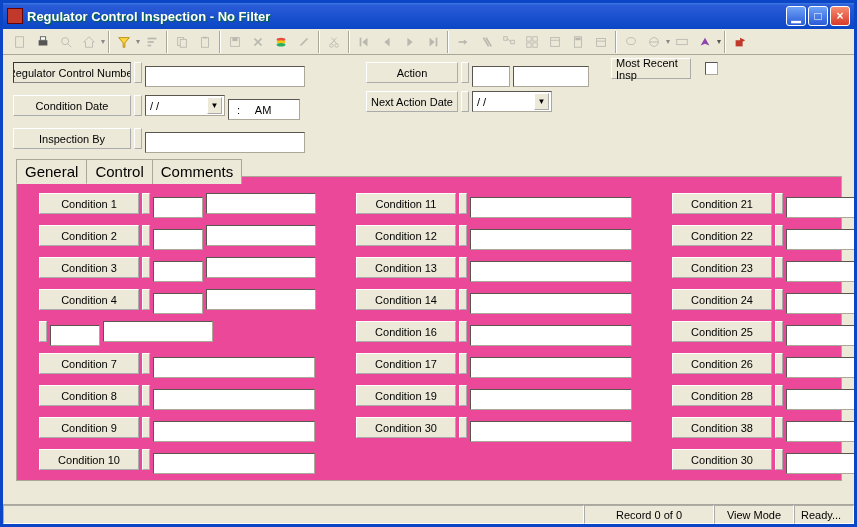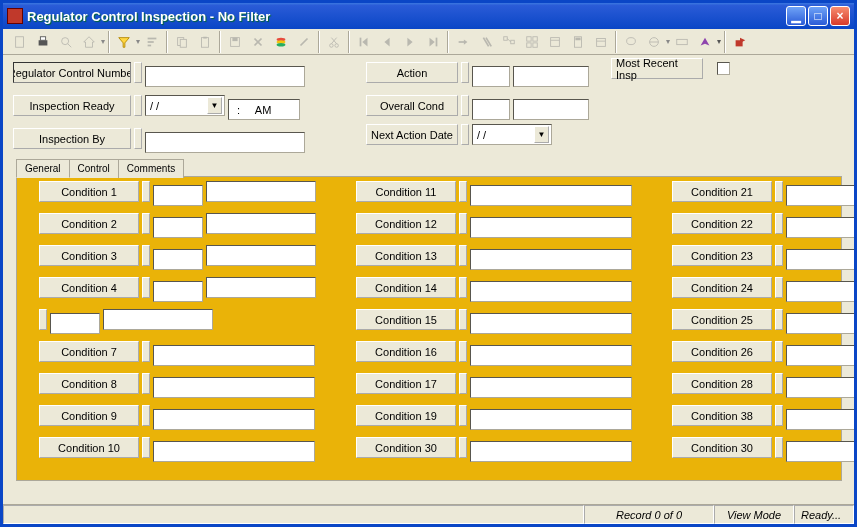--- a/index.html
+++ b/index.html
@@ -14,44 +14,44 @@
   .winbtn.close { background:linear-gradient(to bottom,#f78d6f,#d73a2a); color:#fff;}
   .toolbar { height:26px; background:#ECE9D8; border-bottom:1px solid #ACA899; display:flex; align-items:center; padding:0 6px; gap:1px;}
   .tbtn { width:22px; height:22px; border:1px solid #ECE9D8; display:flex; align-items:center; justify-content:center; }
   .tbtn.disabled { opacity:0.5;}
   .tsep { width:6px; height:22px; border-left:1px solid #ACA899; border-right:1px solid #fff; margin:0 2px; width:2px;}
   .tbtn svg { width:14px;height:14px; }
   .body { position:absolute; top:55px; left:8px; right:8px; bottom:22px; background:#ECE9D8;}
   .labelbtn { border:1px outset #fff; background:#ECE9D8; height:21px; display:inline-flex; align-items:center; justify-content:center; padding:0 4px; font-size:11px;}
   .labelbtn.w1 { width:118px; }
   .labelbtn.w2 { width:92px; }
-  .labelbtn.w3 { width:92px; }
+  .labelbtn.w3 { width:80px; }
   .labelbtn.cond { width:100px; }
   .grip { width:8px; height:21px; border:1px outset #fff; background:#ECE9D8; display:inline-block;}
   .tinput { height:21px; border:1px inset #ACA899; background:#fff; font-size:11px; padding:1px 2px;margin-top:8px;}
   .row { display:flex; align-items:center; gap:3px; margin-bottom:4px;}
   .cluster { position:absolute; }
   .combo { height:21px; border:1px inset #ACA899; background:#fff; display:inline-flex; align-items:center; padding:0 2px 0 4px; gap:4px;}
   .combo-btn { width:15px; height:17px; background:#ECE9D8; border:1px outset #fff; display:flex;align-items:center;justify-content:center; font-size:8px;}
   .chk { width:13px;height:13px;border:1px inset #ACA899;background:#fff;display:inline-block;}
 
   .tabstrip { position:absolute; top:100px; left:5px; display:flex; z-index:2;}
-  .tab { border:1px solid #ACA899; border-bottom:none; background:#ECE9D8; padding:3px 8px 3px 8px; font-size:10px; position:relative; top:1px; margin-right:-1px;}
+  .tab { border:1px solid #ACA899; border-bottom:none; background:#ECE9D8; padding:3px 8px 3px 8px; font-size:15px; position:relative; top:1px; margin-right:-1px;}
   .tab.active { background:#ECE9D8; border-bottom:1px solid #ECE9D8; z-index:3;}
-  .tabpanel { position:absolute; top:118px; left:5px; right:4px; height:305px; border:1px solid #ACA899; background:#eab308; }
+  .tabpanel { position:absolute; top:118px; left:5px; right:4px; height:305px; border:1px solid #ACA899; background:#ec4899; padding-top:12px;}
 
   .conds { display:flex; gap:40px; padding-left:22px;}
   .condcol { display:flex; flex-direction:column; gap:3px;}
   .condrow { display:flex; align-items:center; gap:3px;}
   .condrow .tinput { width:162px; }
   .condrow.short .tinput { width:50px; }
   .condrow .tinput2 { width:110px; height:21px; border:1px inset #ACA899; background:#fff;}
   .condrow.c3 .tinput { width:70px; }
 
-  .statusbar { position:absolute; left:0; right:0; bottom:0; height:20px; background:#ECE9D8; border-top:1px solid #ACA899; display:flex; align-items:stretch; font-size:11px;font-style:italic;}
+  .statusbar { position:absolute; left:0; right:0; bottom:0; height:20px; background:#ECE9D8; border-top:1px solid #ACA899; display:flex; align-items:stretch; font-size:11px;}
   .statcell { border:1px inset #fff; padding:1px 6px; display:flex; align-items:center;}
   .statcell.stretch { flex:1; }
 </style>
 </head>
 <body>
 
 <div class="window">
   <div class="titlebar">
     <span class="icon"></span>
     <span class="title">Regulator Control Inspection - No Filter</span>
@@ -251,21 +251,21 @@
 
   <div class="body">
 
     <div class="cluster" style="top:0; left:2px;">
       <div class="row">
         <div class="labelbtn w1" style="overflow:hidden;white-space:nowrap;border:1px inset #888;">Regulator Control Number</div>
         <span class="grip"></span>
         <input class="tinput" style="width: 160px;" value="">
       </div>
       <div class="row">
-        <div class="labelbtn w1">Inspection Ready</div>
+        <div class="labelbtn w1">Condition Date</div>
         <span class="grip"></span>
         <div class="combo" style="width:80px">
           <span>  /  /</span>
           <span style="flex:1"></span>
           <div class="combo-btn">▼</div>
         </div>
         <input class="tinput" style="width: 72px;" value="  :     AM">
       </div>
       <div class="row">
         <div class="labelbtn w1">Inspection By</div>
@@ -275,26 +275,20 @@
     </div>
 
     <div class="cluster" style="top:0; left:355px;">
       <div class="row">
         <div class="labelbtn w2">Action</div>
         <span class="grip"></span>
         <input class="tinput" style="width: 38px;" value="">
         <input class="tinput" style="width: 76px;" value="">
       </div>
       <div class="row">
-        <div class="labelbtn w2">Overall Cond</div>
-        <span class="grip"></span>
-        <input class="tinput" style="width: 38px;" value="">
-        <input class="tinput" style="width: 76px;" value="">
-      </div>
-      <div class="row">
         <div class="labelbtn w2">Next Action Date</div>
         <span class="grip"></span>
         <div class="combo" style="width:80px">
           <span>  /  /</span>
           <span style="flex:1"></span>
           <div class="combo-btn">▼</div>
         </div>
       </div>
     </div>
 
@@ -380,25 +374,20 @@
               <div class="labelbtn cond">Condition 13</div>
               <span class="grip"></span>
               <input class="tinput" value="" style="">
             </div>
             <div class="condrow">
               <div class="labelbtn cond">Condition 14</div>
               <span class="grip"></span>
               <input class="tinput" value="" style="">
             </div>
             <div class="condrow">
-              <div class="labelbtn cond">Condition 15</div>
-              <span class="grip"></span>
-              <input class="tinput" value="" style="">
-            </div>
-            <div class="condrow">
               <div class="labelbtn cond">Condition 16</div>
               <span class="grip"></span>
               <input class="tinput" value="" style="">
             </div>
             <div class="condrow">
               <div class="labelbtn cond">Condition 17</div>
               <span class="grip"></span>
               <input class="tinput" value="" style="">
             </div>
             <div class="condrow">

